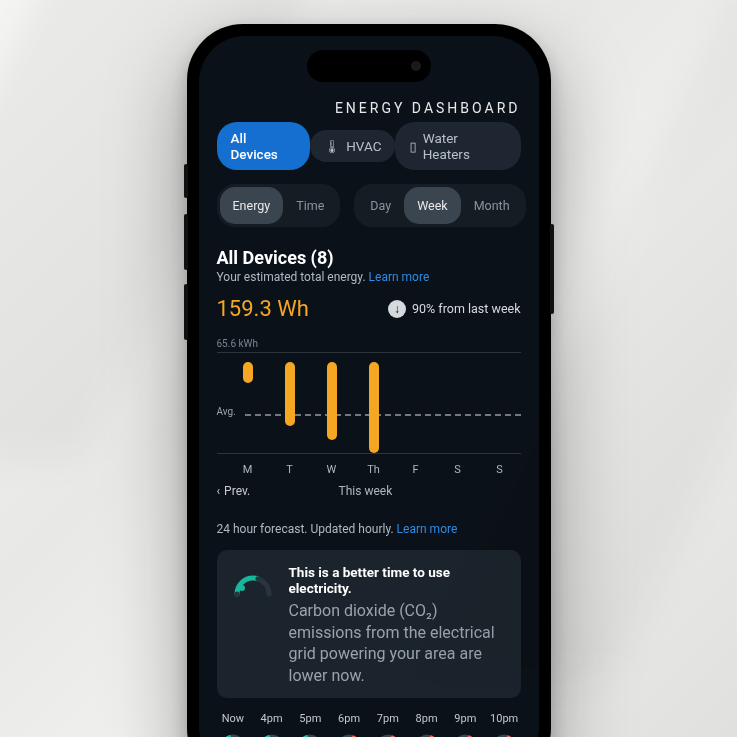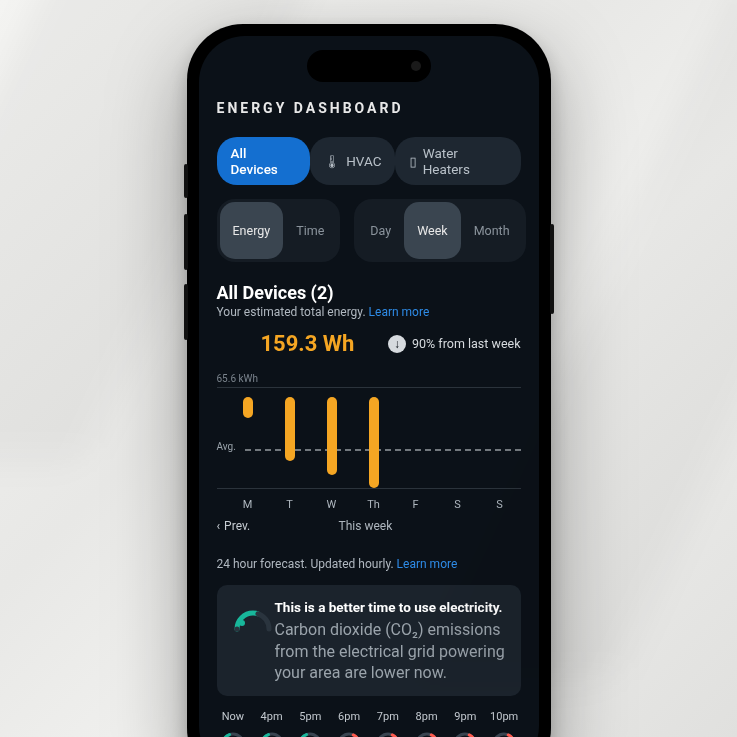--- a/index.html
+++ b/index.html
@@ -64,29 +64,29 @@
     right:10px; top:50%;
     width:10px; height:10px;
     background:#1a1a1a;
     border-radius:50%;
     transform:translateY(-50%);
   }
 
   .app { padding: 64px 18px 0 18px; }
 
   .title {
-    text-align: left;
+    text-align: right;
     letter-spacing: 3px;
     font-size: 14px;
-    font-weight: 700;
+    font-weight: 400;
     color: #e8e8e8;
-    margin-bottom: 21px;
-  }
-
-  .chip-row { display:flex; gap:0; margin-bottom: 14px; }
+    margin-bottom: 6px;
+  }
+
+  .chip-row { display:flex; gap:0; margin-bottom: 14px; align-items: center; }
   .chip {
     display:flex; align-items:center; gap:6px;
     padding: 8px 14px;
     border-radius: 20px;
     background: #1e2731;
     color: #b8c0c8;
     font-size: 13.5px;
     cursor: pointer;
   }
   .chip.active { background: #146fd0; color: #fff; font-weight:500; }
@@ -94,21 +94,21 @@
 
   .seg-row { display:flex; gap:14px; margin-bottom:20px; }
   .seg {
     display:flex;
     background:#151c24;
     border-radius: 18px;
     padding: 3px;
   }
   .seg.right { margin-left:auto; }
   .seg-btn {
-    padding: 21px 13px;
+    padding: 11px 13px;
     border-radius: 15px;
     font-size: 12.5px;
     color:#8a939c;
     cursor:pointer;
   }
   .seg-btn.active { background:#3a4550; color:#e8e8e8; }
 
   .section-h {
     font-size: 18px;
     font-weight: 700;
@@ -118,23 +118,22 @@
   .sub {
     font-size: 12px;
     color: #b0b8c0;
     margin-bottom: 12px;
   }
   .sub a { color:#2e8be6; text-decoration:none; cursor:pointer; }
 
   .metric-row { display:flex; align-items:center; justify-content:space-between; margin-bottom:14px;}
   .metric {
     font-size: 22px;
-    font-weight: 700;
+    font-weight: 400;
     color: #f5a623;
-    margin-left: 44px;
   }
   .delta { display:flex; align-items:center; gap:6px; font-size:12.5px; color:#d6dade; }
   .delta .circ { width:18px; height:18px; border-radius:50%; background:#d6dade; color:#0b1118; display:flex;align-items:center;justify-content:center; font-size:12px; font-weight:700;}
 
   .chart { position:relative; height:138px; margin-top:17px; }
   .ymax { position:absolute; top:0; left:0; font-size:10px; color:#7b848d; }
   .chart-line-top { position:absolute; top:14px; left:0; right:0; height:1px; background:#2b333b; }
   .avg-label { position:absolute; left:0; top:68px; font-size:10px; color:#9aa3ab; }
   .avg-line { position:absolute; top:76px; left:28px; right:0; height:0; border-top:2px dashed #c9ced3; opacity:.55;}
   .baseline { position:absolute; bottom:22px; left:0; right:0; height:1px; background:#2b333b; }
@@ -146,20 +145,21 @@
 
   .nav-row { display:flex; align-items:center; justify-content:space-between; margin:8px 0 24px; font-size:12px; color:#c7cdd3;}
   .nav-row .prev { display:flex; align-items:center; gap:4px; cursor:pointer; }
   .nav-row .mid { color:#aeb6be; }
 
   .co2-card {
     background:#1b232c;
     border-radius:10px;
     padding:14px 14px 12px 14px;
     display:flex;
+    gap:14px;
     margin-top:14px;
   }
   .gauge-lg { width:44px; height:30px; flex-shrink:0; margin-top:4px;}
   .co2-text h4 { font-size:13.5px; font-weight:700; color:#fff; margin-bottom:4px;}
   .co2-text p { font-size:16px; color:#9aa3ab; line-height:1.35;}
 
   .forecast-row { display:flex; gap:6px; margin-top:14px; }
   .fcell { flex:1; text-align:center; }
   .ftime { font-size:11px; color:#c2c8ce; margin-bottom:6px; }
   .fgauge { width:26px; height:18px; margin:0 auto 4px; display:block;}
@@ -199,21 +199,21 @@
           <div class="seg-btn active">Energy</div>
           <div class="seg-btn">Time</div>
         </div>
         <div class="seg right">
           <div class="seg-btn">Day</div>
           <div class="seg-btn active">Week</div>
           <div class="seg-btn">Month</div>
         </div>
       </div>
 
-      <div class="section-h">All Devices (2)</div>
+      <div class="section-h">All Devices (8)</div>
       <div class="sub">
         <span>Your estimated total energy.</span>
         <a>Learn more</a>
       </div>
 
       <div class="metric-row">
         <div class="metric">159.3 Wh</div>
         <div class="delta">
           <span class="circ">↓</span>
           <span>90% from last week</span>

